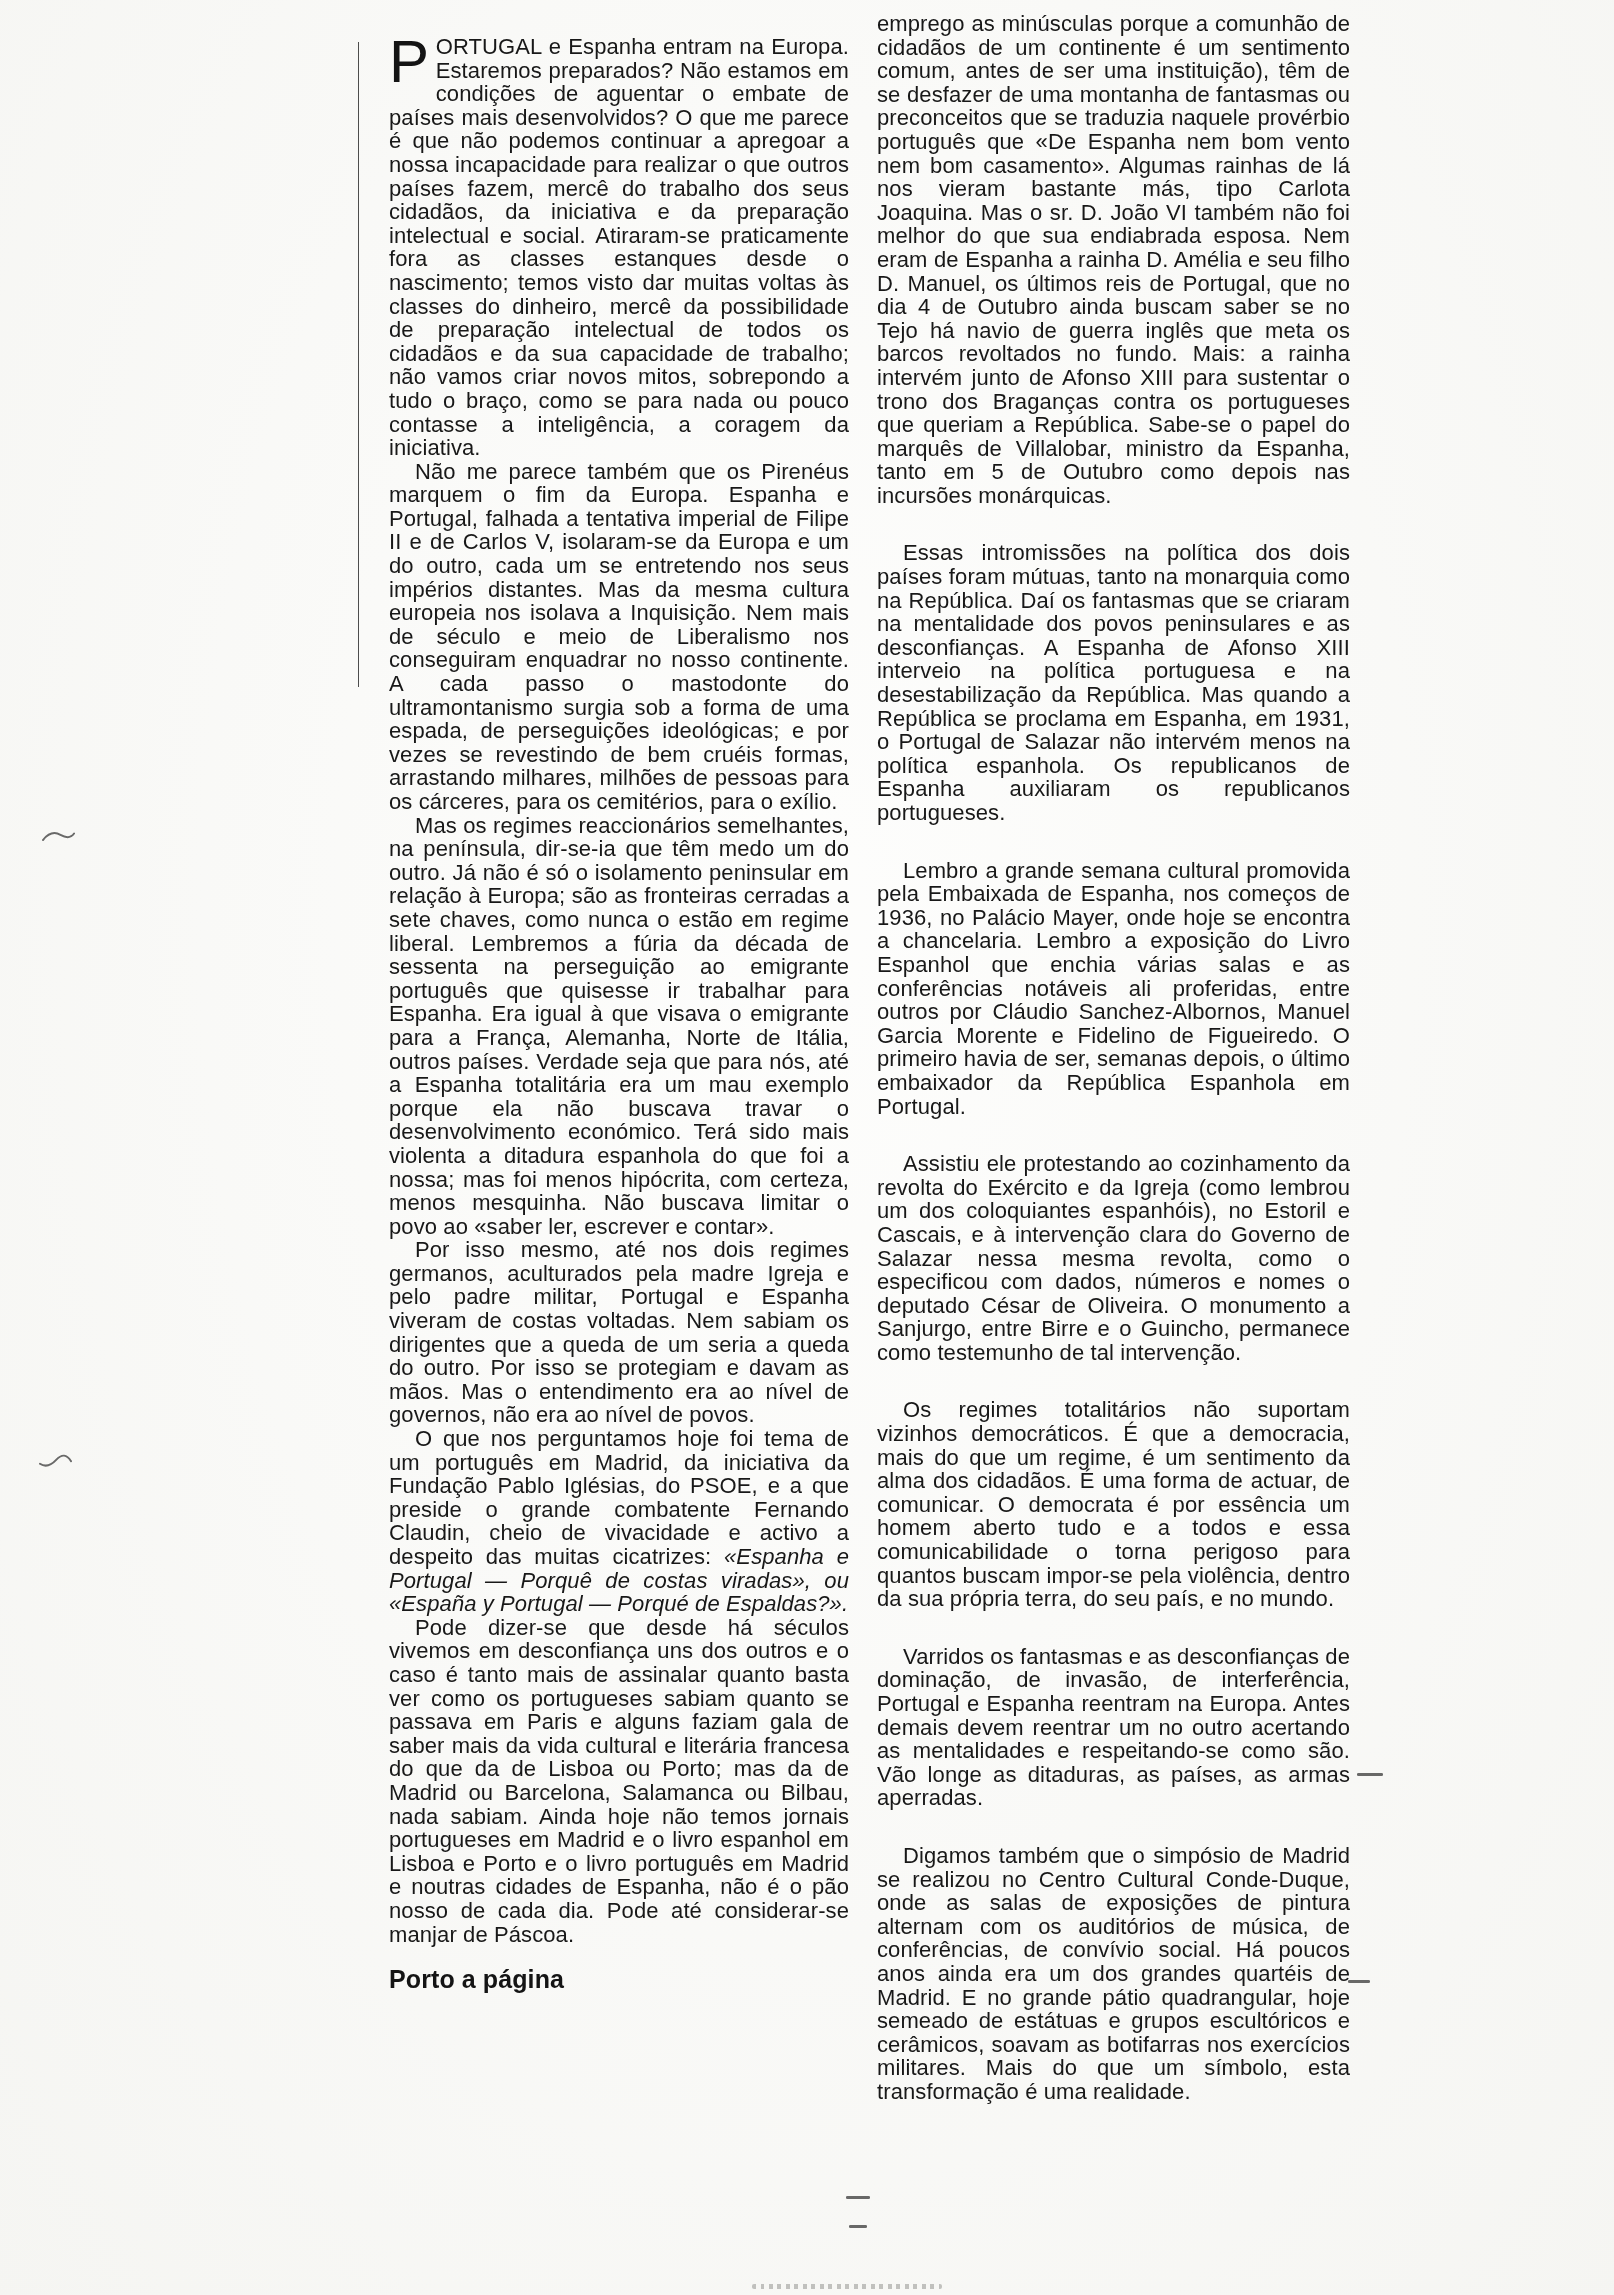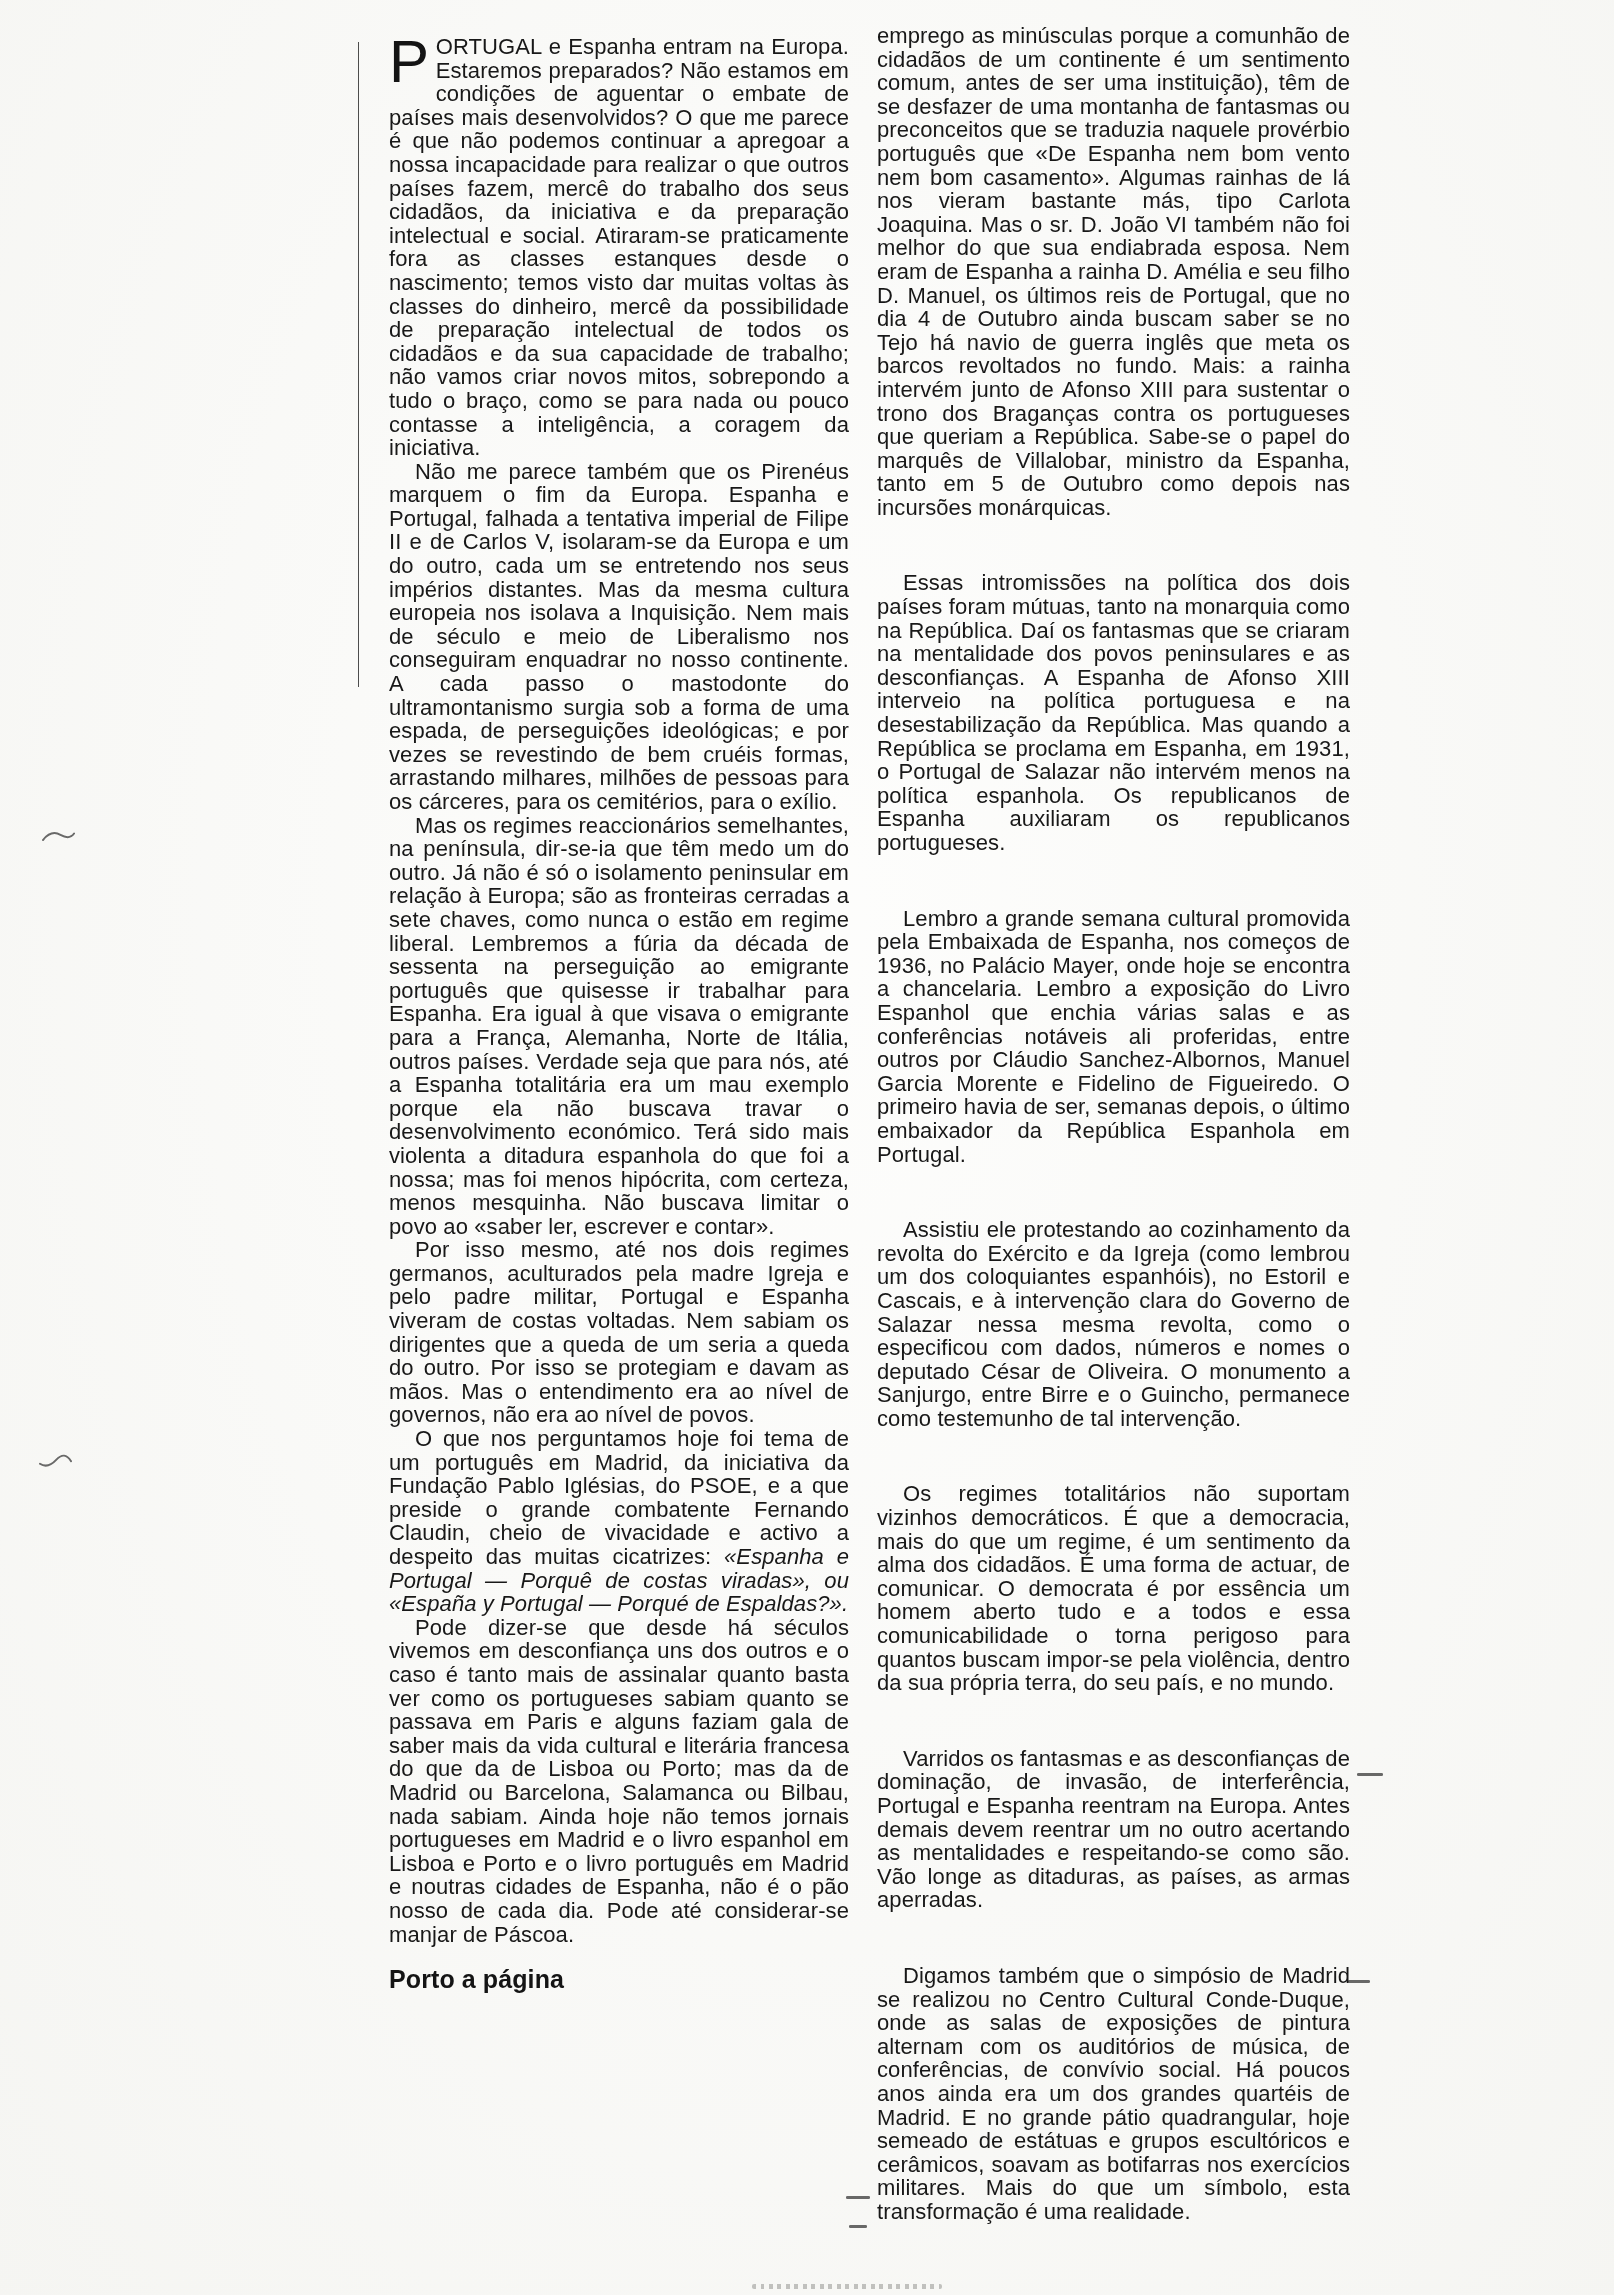--- a/index.html
+++ b/index.html
@@ -19,24 +19,24 @@
   .col {
     position:absolute;
     text-align:justify;
     font-size:22px;
     line-height:23.6px;
     letter-spacing:0.1px;
     color:#181818;
     hyphens:auto;
   }
   .col-left  { left:389px;  top:35px; width:460px; }
-  .col-right { left:877px; top:24px; width:473px; }
+  .col-right { left:877px; top:12px; width:473px; }
   .col p { text-indent:26px; }
   .col p.no-indent { text-indent:0; }
-  .col-right p + p { margin-top:52px; }
+  .col-right p + p { margin-top:34px; }
   .dropcap {
     float:left;
     font-size:60px;
     line-height:48px;
     padding:2.6px 6.6px 0 0;
     font-weight:400;
     color:#141414;
   }
   .section-heading {
     font-size:25px;

